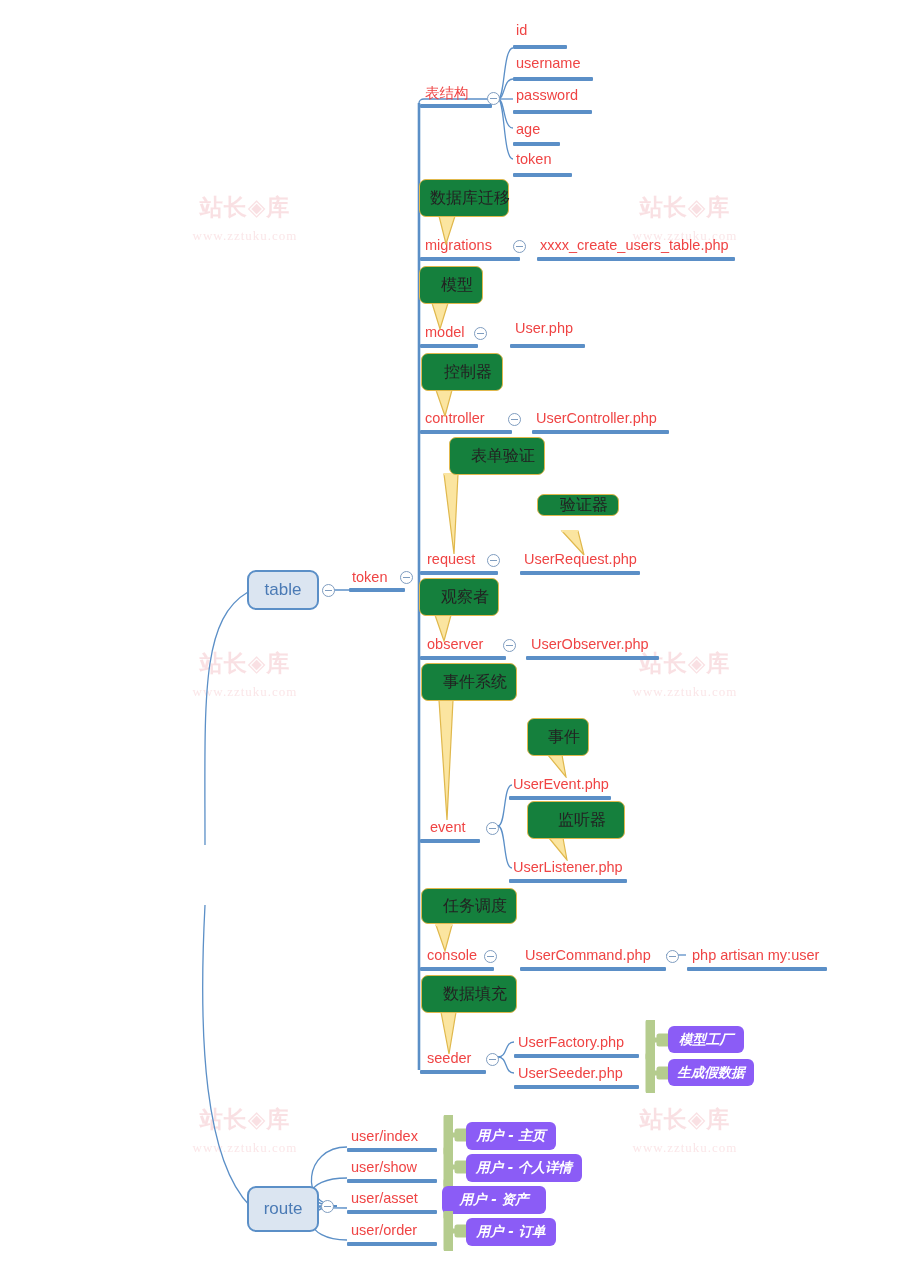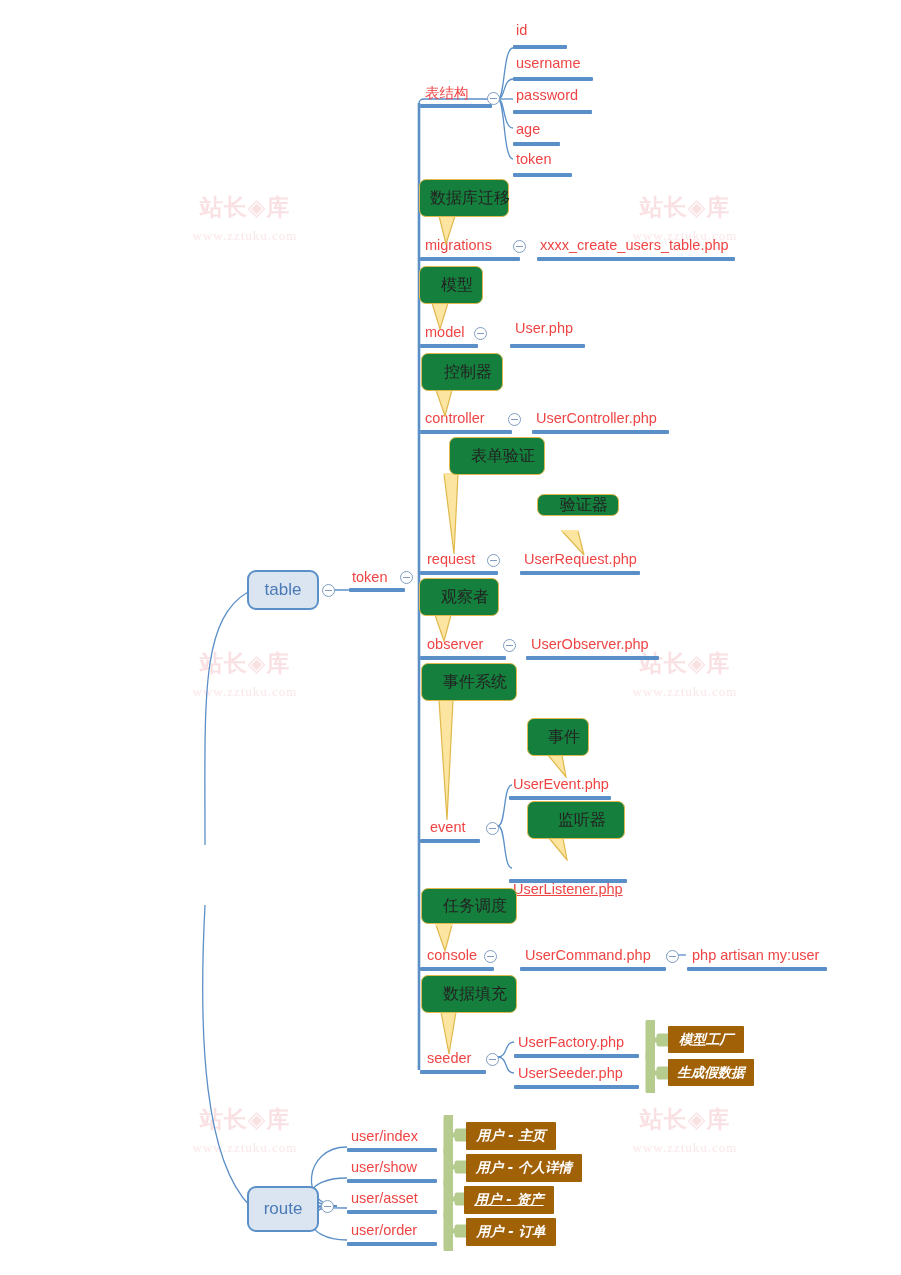--- a/index.html
+++ b/index.html
@@ -44,21 +44,21 @@
   .rbox.mid{font-size:17px;color:#4a7ab5;}
 
   
   .callout{position:absolute;background:#15803d;border:1.4px solid #e0b84c;
         border-radius:7px;box-sizing:border-box;display:flex;align-items:center;
         justify-content:center;color:#222;white-space:nowrap;
         font-family:"DejaVu Sans",sans-serif;font-size:16px;z-index:6;padding-left:12px;}
   .tail{position:absolute;z-index:5;}
 
   
-  .gbox{position:absolute;background:#a16207;border-radius:1px;display:flex;
+  .gbox{position:absolute;background:#8b5cf6;border-radius:6px;display:flex;
         align-items:center;justify-content:center;color:#ffffff;font-style:italic;
         font-weight:bold;white-space:nowrap;font-size:13.5px;
         font-family:"DejaVu Sans",sans-serif;box-sizing:border-box;}
   .brace{position:absolute;}
 </style>
 </head>
 <body>
 
 <div id="stage">
 
@@ -245,21 +245,21 @@
   <div class="topic" style="left:513px;top:775px;">UserEvent.php</div>
   <div class="bar" style="left:509px;top:796px;width:102px;"></div>
 
   <div class="callout" style="left:527px;top:801px;width:98px;height:38px;">
     <span>监听器</span>
   </div>
   <svg class="tail" style="left:547px;top:837px;" width="26" height="24" viewBox="0 0 26 24">
     <polygon points="2,1 16,1 20,23" fill="#fbe5a0" stroke="#e0b84c" stroke-width="1.2"></polygon>
     <line x1="2" y1="1" x2="16" y2="1" stroke="#fbe5a0" stroke-width="2.4"></line>
   </svg>
-  <div class="topic" style="left:513px;top:880px;text-decoration:underline;">UserListener.php</div>
+  <div class="topic" style="left:513px;top:858px;">UserListener.php</div>
   <div class="bar" style="left:509px;top:879px;width:118px;"></div>
 
   <div class="topic" style="left:430px;top:818px;">event</div>
   <div class="bar" style="left:420px;top:839px;width:60px;"></div>
   <div class="collapse" style="left:486px;top:822px;"></div>
 
   <div class="callout" style="left:421px;top:888px;width:96px;height:36px;">
     <span>任务调度</span>
   </div>
   <svg class="tail" style="left:434px;top:924px;" width="28" height="28" viewBox="0 0 28 28">
@@ -320,21 +320,21 @@
   </svg>
   <div class="gbox" style="left:466px;top:1154px;width:116px;height:28px;">
     <span>用户 - 个人详情</span>
   </div>
 
   <div class="topic" style="left:351px;top:1189px;">user/asset</div>
   <div class="bar" style="left:347px;top:1210px;width:90px;"></div>
   <svg class="brace" style="left:443px;top:1179px;" width="30" height="40" viewBox="0 0 30 40">
     <path d="M10,2 L3,2 L3,38 L10,38 M3,20 L14,20 M14,16 L14,24 L24,24 L24,16 Z" fill="#b5cc8e" stroke="#b5cc8e" stroke-width="5" stroke-linejoin="round"></path>
   </svg>
-  <div class="gbox" style="left:464px;top:1186px;width:90px;height:28px;text-decoration:underline;">
+  <div class="gbox" style="left:442px;top:1186px;width:104px;height:28px;">
     <span>用户 - 资产</span>
   </div>
 
   <div class="topic" style="left:351px;top:1221px;">user/order</div>
   <div class="bar" style="left:347px;top:1242px;width:90px;"></div>
   <svg class="brace" style="left:443px;top:1211px;" width="30" height="40" viewBox="0 0 30 40">
     <path d="M10,2 L3,2 L3,38 L10,38 M3,20 L14,20 M14,16 L14,24 L24,24 L24,16 Z" fill="#b5cc8e" stroke="#b5cc8e" stroke-width="5" stroke-linejoin="round"></path>
   </svg>
   <div class="gbox" style="left:466px;top:1218px;width:90px;height:28px;">
     <span>用户 - 订单</span>

